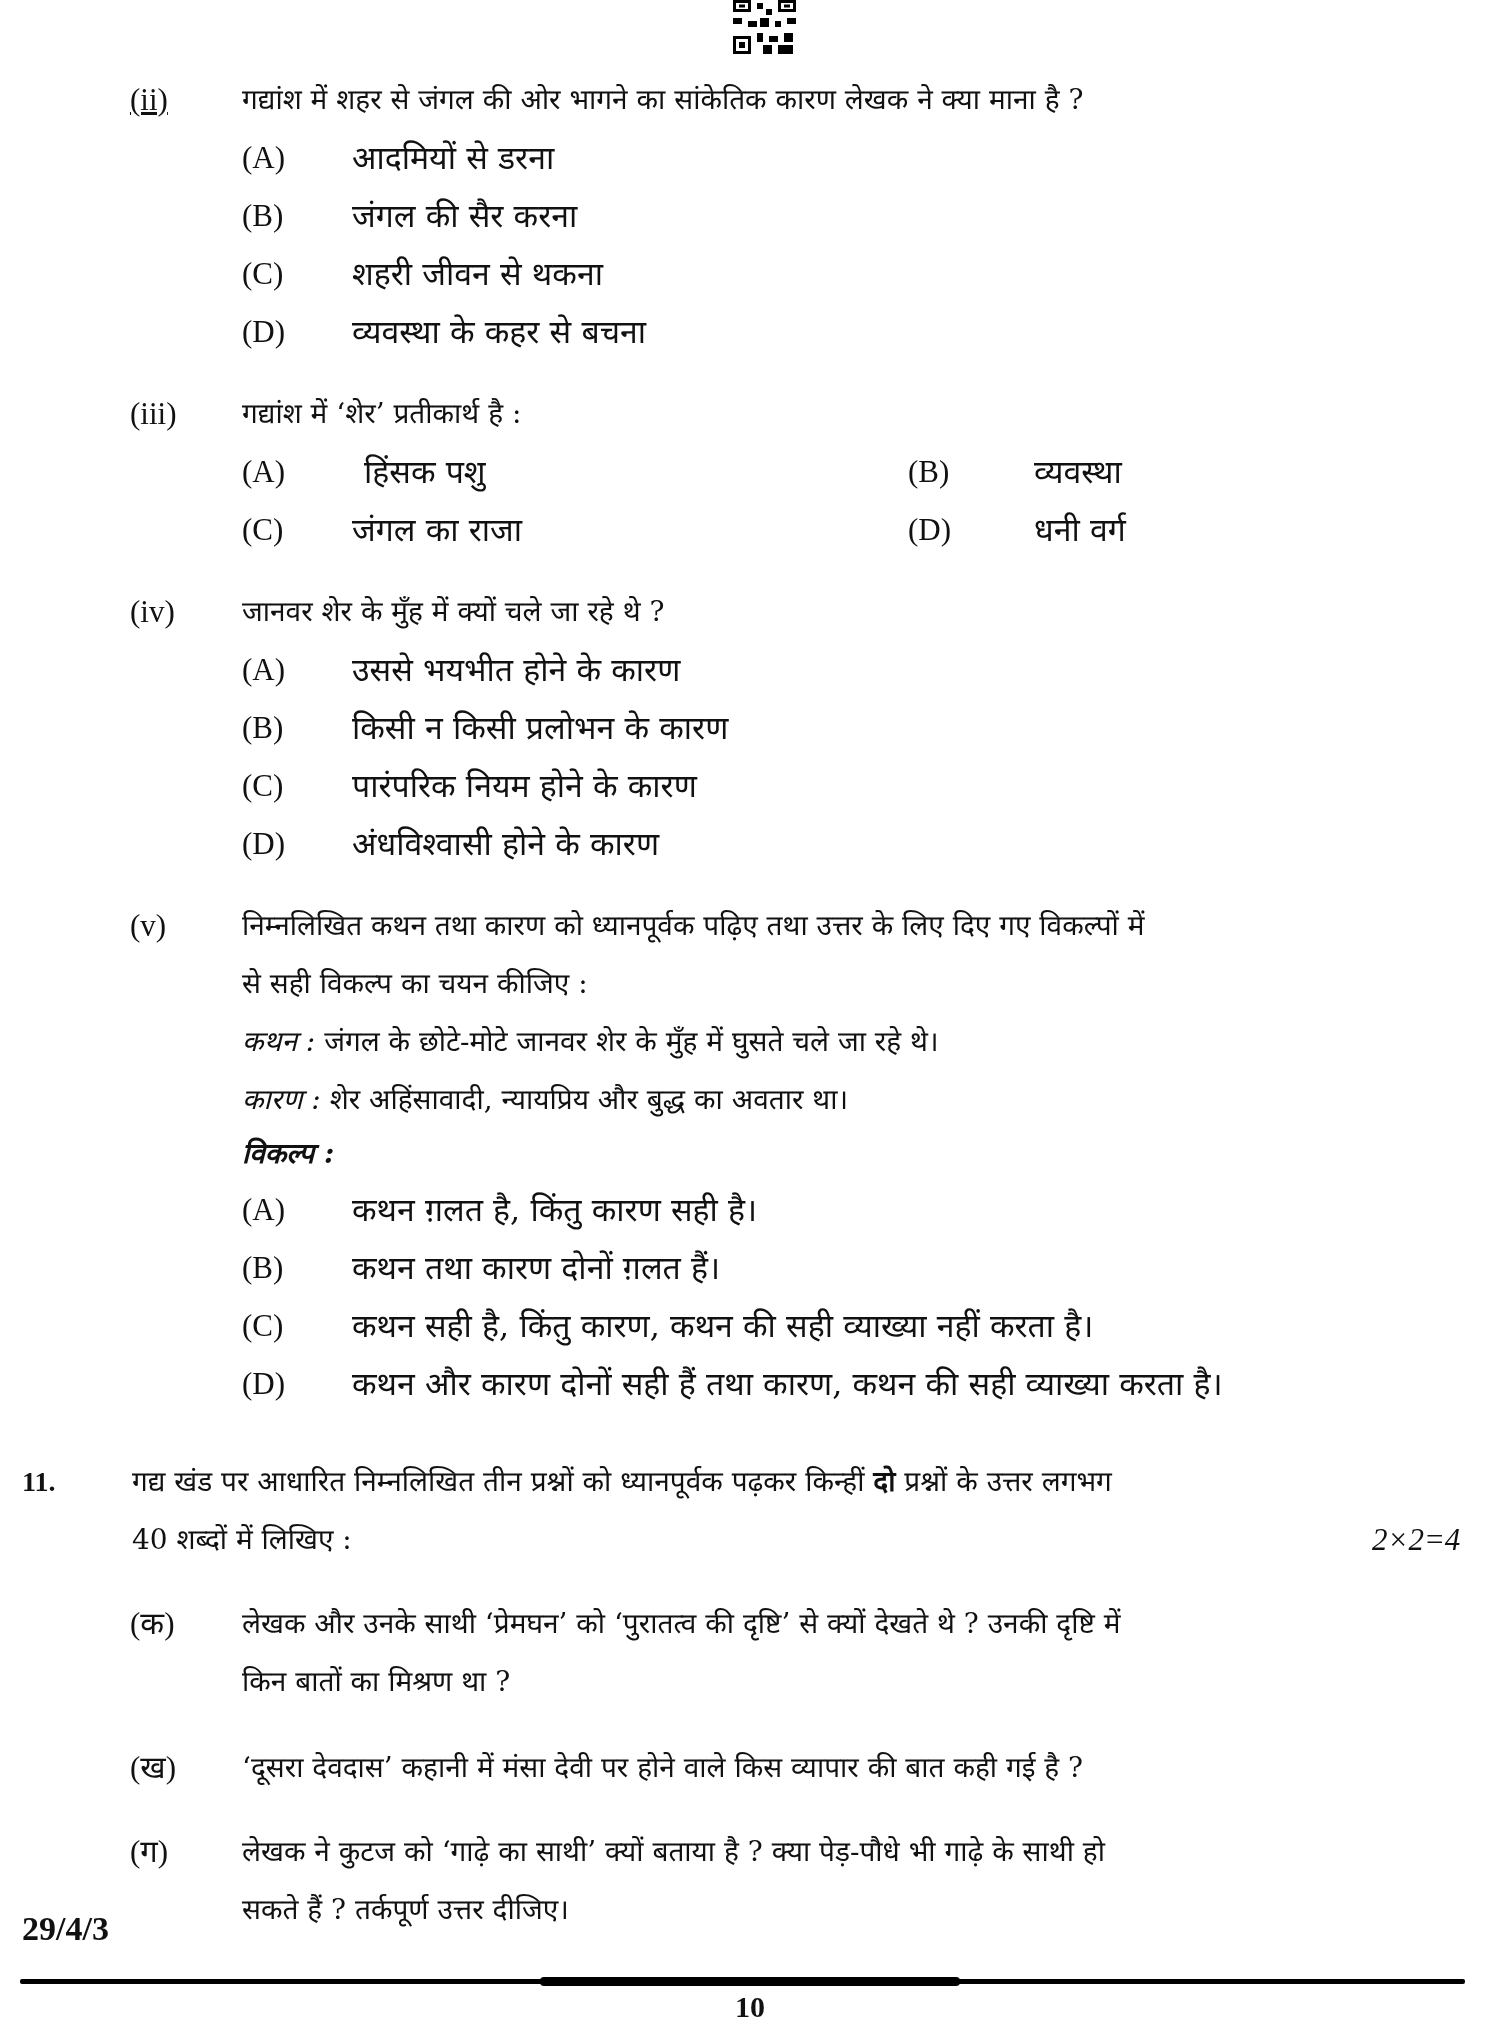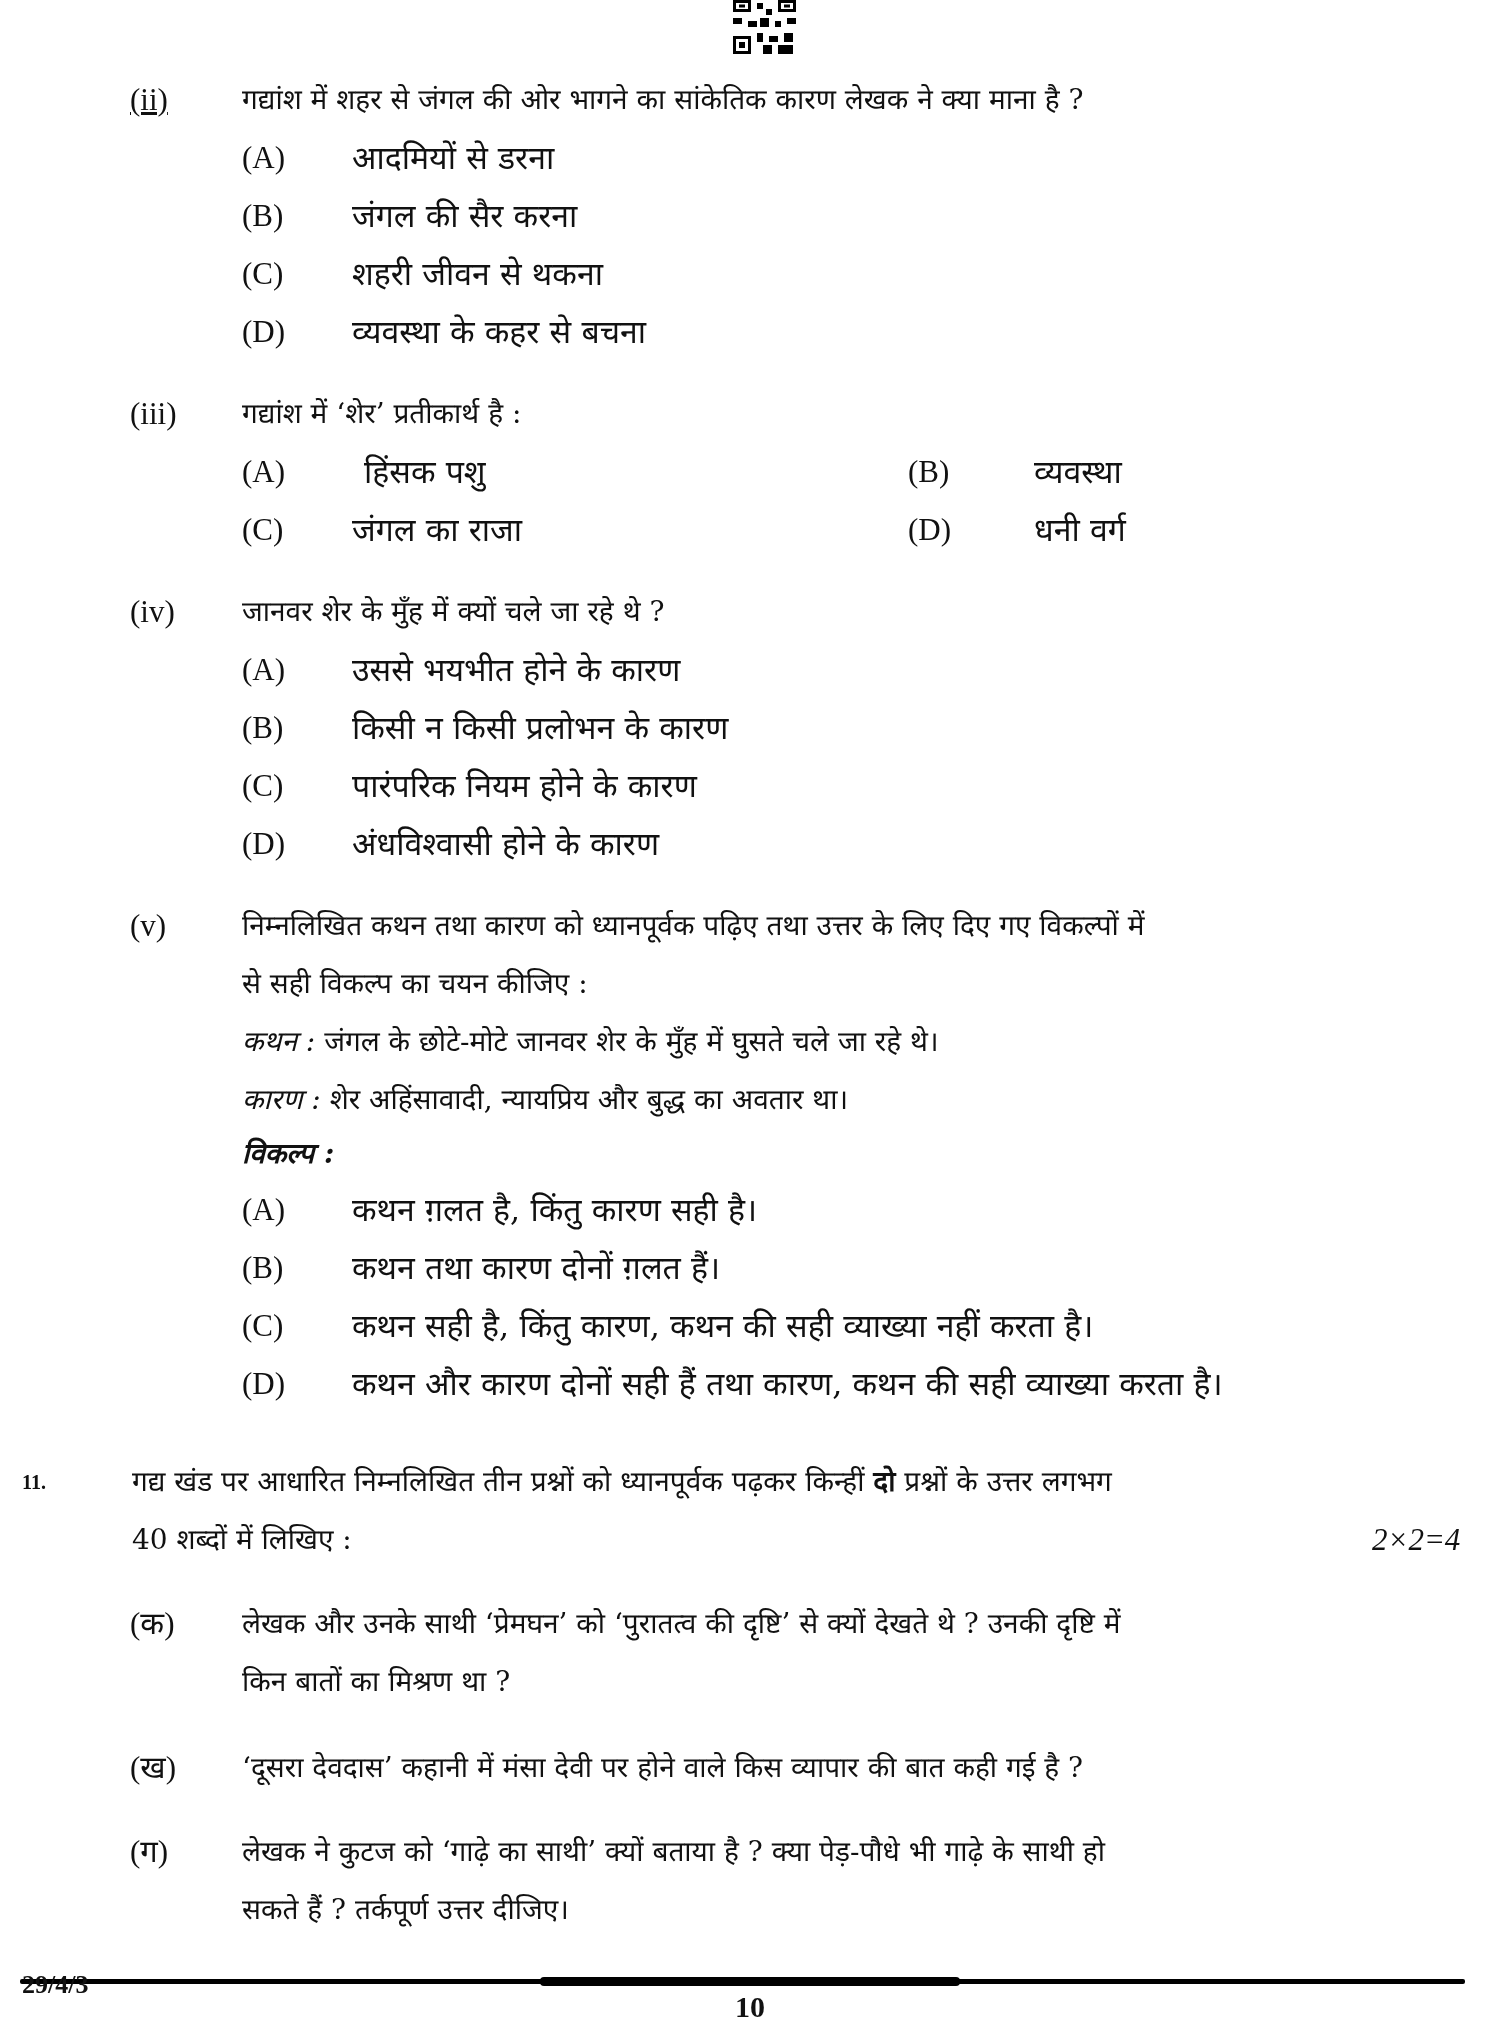--- a/index.html
+++ b/index.html
@@ -10,30 +10,30 @@
   }
   .qr {
     position: absolute; left: 730px; top: 0px; width: 72px; height: 60px;
   }
   .line { position: absolute; font-size: 28px; line-height: 40px; white-space: nowrap; }
   .roman { position: absolute; font-size: 31px; line-height: 40px; font-family: "Liberation Serif", serif; }
   .optlabel { position: absolute; font-size: 31px; line-height: 40px; font-family: "Liberation Serif", serif; }
   .opttext { position: absolute; font-size: 32px; line-height: 40px; white-space: nowrap; }
   .italic { font-style: italic; }
   .bold { font-weight: bold; }
-  .qnum { position: absolute; font-size: 20px; font-weight: bold; line-height: 40px; font-family: "Liberation Serif", serif; }
+  .qnum { position: absolute; font-size: 28px; font-weight: bold; line-height: 40px; font-family: "Liberation Serif", serif; }
   .marks { position: absolute; font-size: 31px; font-style: italic; line-height: 40px; font-family: "Liberation Serif", serif; }
   .footer-rule {
     position: absolute; left: 20px; top: 1979px; width: 1445px; height: 5px; background: #000;
     border-radius: 2px;
   }
   .footer-rule::after {
     content: ""; position: absolute; left: 520px; top: -2px; width: 420px; height: 9px; background: #000; border-radius: 4px;
   }
-  .footer-code { position: absolute; left: 22px; top: 1970px; font-size: 26px; font-weight: bold; font-family: "Liberation Serif", serif; }
+  .footer-code { position: absolute; left: 22px; top: 1910px; font-size: 34px; font-weight: bold; font-family: "Liberation Serif", serif; }
   .footer-page { position: absolute; left: 735px; top: 1990px; font-size: 30px; font-weight: bold; font-family: "Liberation Serif", serif; }
 </style>
 </head>
 <body>
 
 <svg class="qr" viewBox="0 0 24 20">
   <rect x="0" y="0" width="24" height="20" fill="#fff"></rect>
   <rect x="1" y="0" width="6" height="4" fill="#000"></rect>
     <rect x="2" y="1" width="4" height="2" fill="#fff"></rect>
     <rect x="3" y="1.5" width="2" height="1" fill="#000"></rect>

